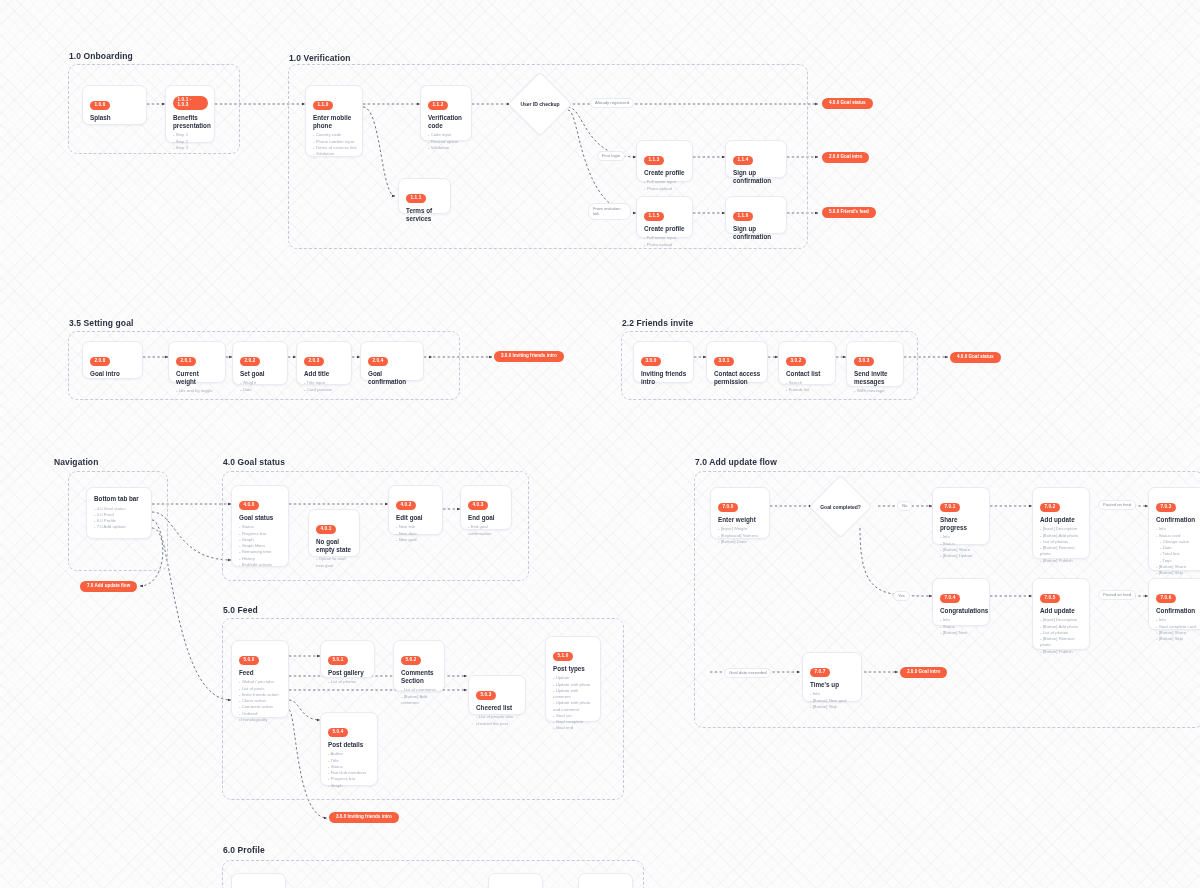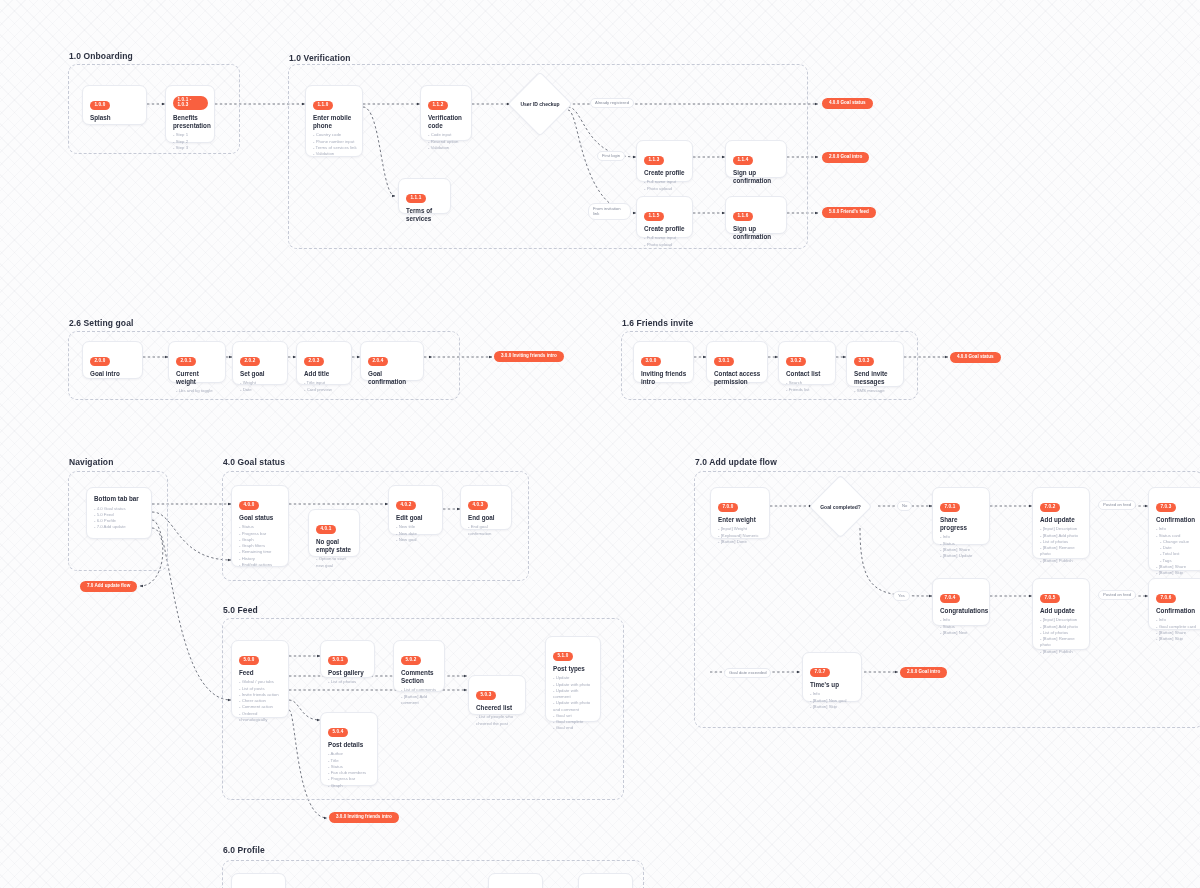--- a/index.html
+++ b/index.html
@@ -179,21 +179,21 @@
   <div class="card" style="left:725px;top:196px;width:62px;height:38px;">
     <span class="badge">1.1.6</span>
     <div class="card-title">Sign up confirmation</div>
   </div>
 
   <div class="pill" style="left:822px;top:98px;">4.0.0 Goal status</div>
   <div class="pill" style="left:822px;top:152px;">2.0.0 Goal intro</div>
   <div class="pill" style="left:822px;top:207px;">5.0.0 Friend's feed</div>
 
   <div class="group" style="left:68px;top:331px;width:390px;height:67px;"></div>
-  <div class="group-title" style="left:69px;top:318px;">2.6 Setting goal</div>
+  <div class="group-title" style="left:69px;top:318px;">3.5 Setting goal</div>
 
   <div class="card" style="left:82px;top:341px;width:61px;height:38px;">
     <span class="badge">2.0.0</span>
     <div class="card-title">Goal intro</div>
   </div>
 
   <div class="card" style="left:168px;top:341px;width:58px;height:42px;">
     <span class="badge">2.0.1</span>
     <div class="card-title">Current weight</div>
     <ul class="card-list">
@@ -220,21 +220,21 @@
   </div>
 
   <div class="card" style="left:360px;top:341px;width:64px;height:40px;">
     <span class="badge">2.0.4</span>
     <div class="card-title">Goal confirmation</div>
   </div>
 
   <div class="pill" style="left:494px;top:351px;">3.0.0 Inviting friends intro</div>
 
   <div class="group" style="left:621px;top:331px;width:295px;height:67px;"></div>
-  <div class="group-title" style="left:622px;top:318px;">1.6 Friends invite</div>
+  <div class="group-title" style="left:622px;top:318px;">2.2 Friends invite</div>
 
   <div class="card" style="left:633px;top:341px;width:61px;height:42px;">
     <span class="badge">3.0.0</span>
     <div class="card-title">Inviting friends intro</div>
   </div>
 
   <div class="card" style="left:706px;top:341px;width:62px;height:42px;">
     <span class="badge">3.0.1</span>
     <div class="card-title">Contact access permission</div>
   </div>
@@ -252,21 +252,21 @@
     <span class="badge">3.0.3</span>
     <div class="card-title">Send invite messages</div>
     <ul class="card-list">
       <li>SMS message</li>
     </ul>
   </div>
 
   <div class="pill" style="left:950px;top:352px;">4.0.0 Goal status</div>
 
   <div class="group" style="left:68px;top:471px;width:98px;height:98px;"></div>
-  <div class="group-title" style="left:69px;top:457px;">Navigation</div>
+  <div class="group-title" style="left:54px;top:457px;">Navigation</div>
 
   <div class="card" style="left:86px;top:487px;width:66px;height:52px;">
     <div class="card-title" style="margin-top:1px;">Bottom tab bar</div>
     <ul class="card-list">
       <li style="list-style:none;">4.0 Goal status</li>
       <li>5.0 Feed</li>
       <li>6.0 Profile</li>
       <li>7.0 Add update</li>
     </ul>
   </div>

